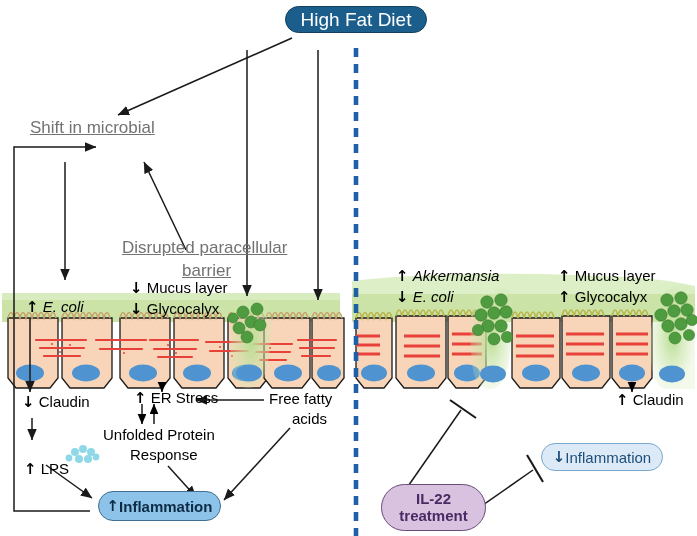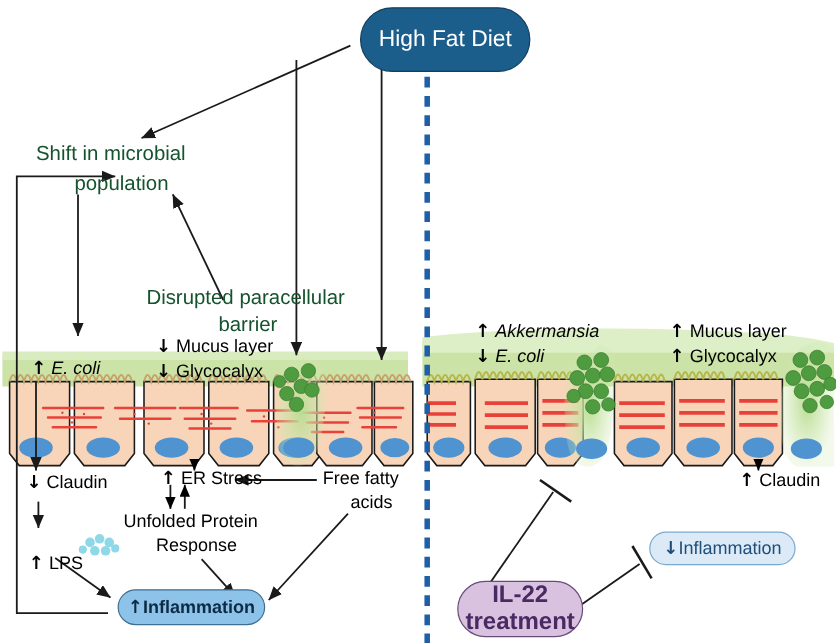--- a/index.html
+++ b/index.html
@@ -1,27 +1,27 @@
 <!DOCTYPE html>
 <html><head>
 <meta charset="utf-8">
 <style>
   html,body{margin:0;padding:0;}
   body{width:697px;height:536px;background:#ffffff;font-family:"Liberation Sans",sans-serif;overflow:hidden;}
   #stage{position:relative;width:697px;height:536px;background:#fff;}
   svg.layer{position:absolute;left:0;top:0;width:697px;height:536px;}
   .txt{position:absolute;white-space:nowrap;}
-  .navy{color:#14532d;}
+  .navy{color:#737373;text-decoration:underline;}
   .blk{color:#000;}
   .ital{font-style:italic;}
   .pill{position:absolute;display:flex;align-items:center;justify-content:center;border-radius:999px;box-sizing:border-box;}
   .hfd{background:#1b5e8c;border:1.5px solid #123f5e;color:#ffffff;font-size:19px;}
   .infl-up{background:#8dc3e8;border:1.5px solid #3f6f93;color:#0d2b45;font-size:15px;font-weight:600;}
   .infl-dn{background:#dceaf7;border:1.5px solid #7aa9cf;color:#1f4e79;font-size:15px;}
-  .il22{background:#d8c2e0;border:1.5px solid #6b4b7a;color:#4b2a63;font-size:20px;font-weight:bold;text-align:center;line-height:1.08;flex-direction:column;}
+  .il22{background:#d8c2e0;border:1.5px solid #6b4b7a;color:#4b2a63;font-size:15px;font-weight:bold;text-align:center;line-height:1.08;flex-direction:column;}
   .arrw{font-family:"DejaVu Sans",sans-serif;font-weight:bold;}
 </style>
 </head>
 <body>
 
 <div id="stage">
 
   <svg class="layer" viewBox="0 0 697 536">
     <defs>
       <marker id="ah" markerWidth="9" markerHeight="9" refX="7.4" refY="3.2" orient="auto">
@@ -221,26 +221,25 @@
       <path d="M632,388 L632,392" marker-end="url(#ahs)"></path>
 
       <path d="M404,492 L461,410"></path>
       <path d="M450,400 L476,418" stroke-width="2.1"></path>
 
       <path d="M470,514 L533,470"></path>
       <path d="M527,455 L543,482" stroke-width="2.1"></path>
     </g>
   </svg>
 
-  <div class="pill hfd" style="left:300px;top:6px;width:142px;height:54px;">
+  <div class="pill hfd" style="left:285px;top:6px;width:142px;height:27px;">
     <span>High Fat Diet</span>
   </div>
 
   <div class="txt navy" style="left:30px;top:118px;font-size:17px;">Shift in microbial</div>
-  <div class="txt navy" style="left:62px;top:143px;font-size:17px;">population</div>
 
   <div class="txt navy" style="left:122px;top:238px;font-size:17px;">Disrupted paracellular</div>
   <div class="txt navy" style="left:182px;top:261px;font-size:17px;">barrier</div>
 
   <div class="txt blk" style="left:26px;top:298px;font-size:15px;">
     <span class="arrw">↑</span>
     <span class="ital">E. coli</span>
   </div>
 
   <div class="txt blk" style="left:130px;top:279px;font-size:15px;">

